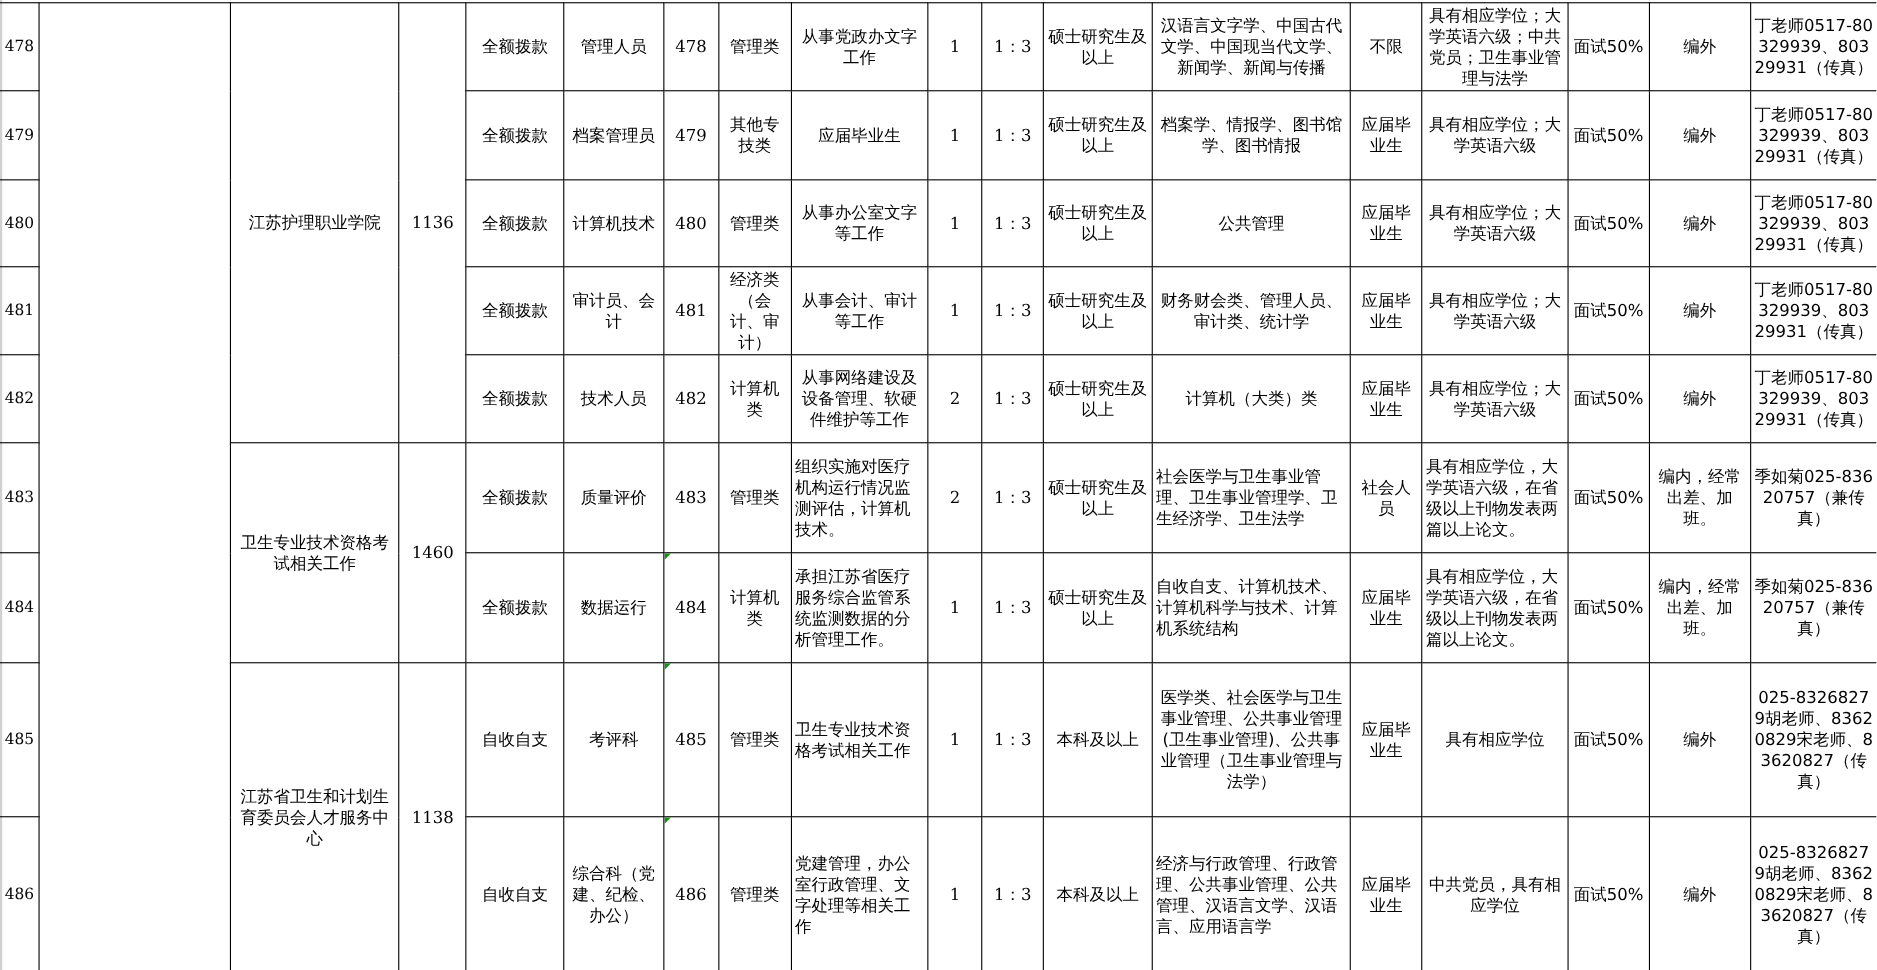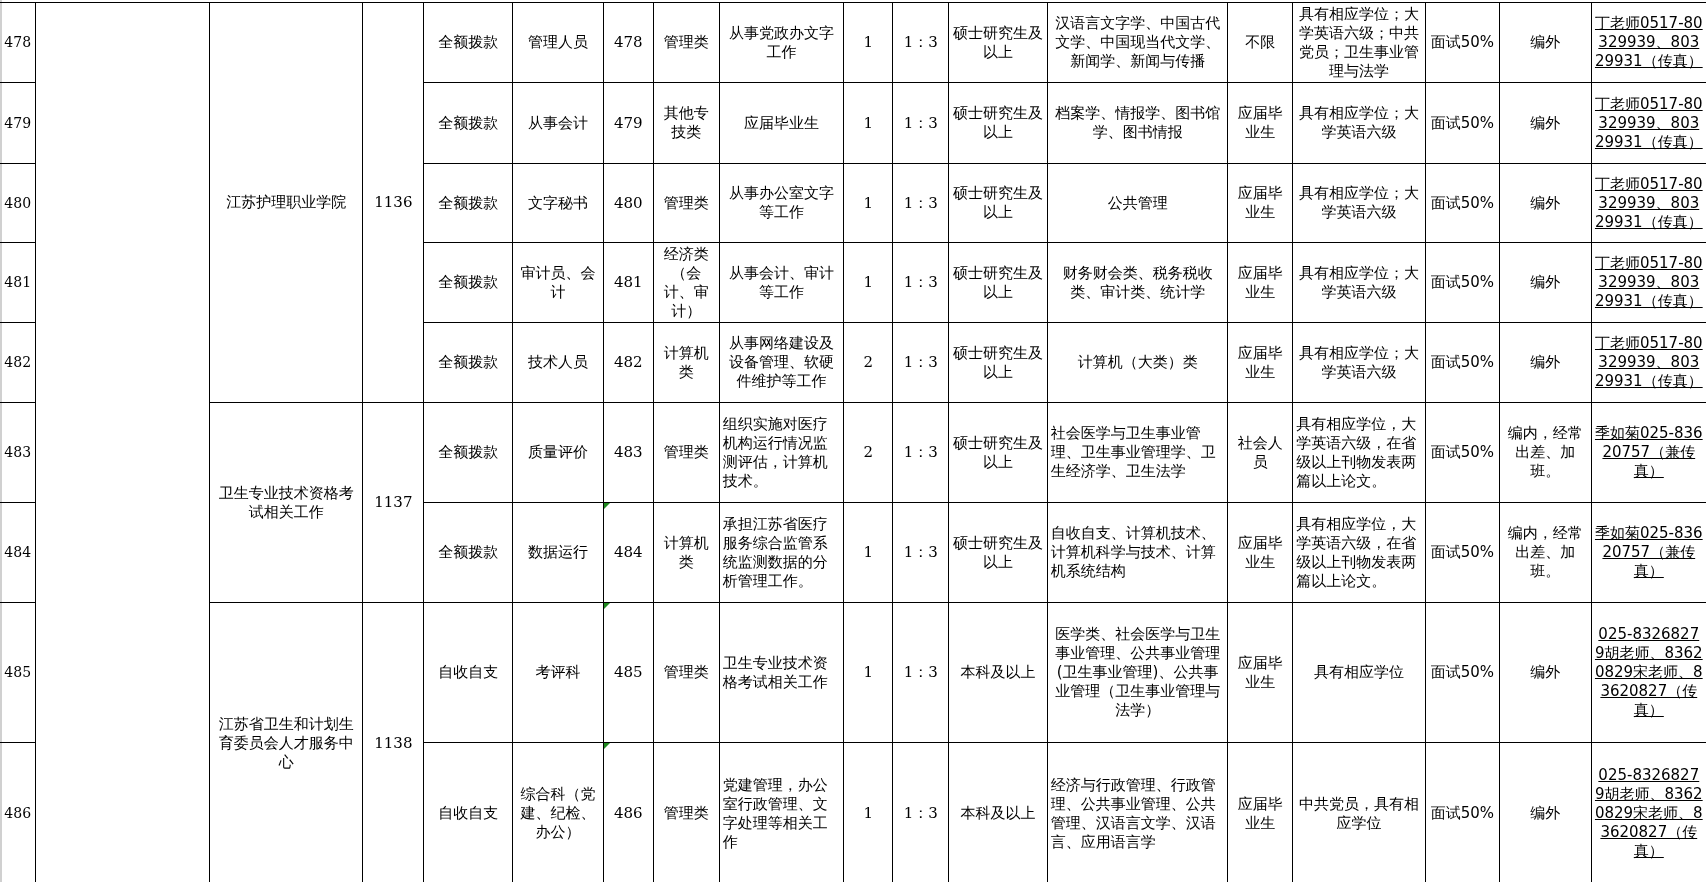--- a/index.html
+++ b/index.html
@@ -14,21 +14,21 @@
     line-height: 19px;
     text-align: center;
     vertical-align: middle;
     overflow: hidden;
     word-break: break-all;
     position: relative;
     box-sizing: border-box;
   }
   .sheet td.idx { border-left: none; font-family: "DejaVu Serif", "Liberation Serif", serif; font-size: 14px; }
   .sheet td.num { font-family: "DejaVu Serif", "Liberation Serif", serif; font-size: 15px; }
-  .sheet td.last { border-right: none; text-decoration: underline; }
+  .sheet td.last { border-right: none; }
   .sheet td.left { text-align: left; }
   .err-mark {
     position: absolute; left: 0; top: 0; width: 0; height: 0;
     border-top: 6px solid #1e8a1e; border-right: 6px solid transparent;
   }
   .r478 { height: 80px; }
   .r479 { height: 81px; }
   .r480 { height: 79px; }
   .r481 { height: 80px; }
   .r482 { height: 80px; }
@@ -82,39 +82,39 @@
       <td>不限</td>
       <td>具有相应学位；大学英语六级；中共党员；卫生事业管理与法学</td>
       <td>面试50%</td>
       <td>编外</td>
       <td class="last">丁老师0517-80329939、80329931（传真）</td>
     </tr>
 
     <tr class="r479">
       <td class="idx">479</td>
       <td>全额拨款</td>
-      <td>从事会计</td>
+      <td>档案管理员</td>
       <td class="num">479</td>
       <td>其他专技类</td>
       <td>应届毕业生</td>
       <td class="num">1</td>
       <td class="num">1：3</td>
       <td>硕士研究生及以上</td>
       <td>档案学、情报学、图书馆学、图书情报</td>
       <td>应届毕业生</td>
       <td>具有相应学位；大学英语六级</td>
       <td>面试50%</td>
       <td>编外</td>
       <td class="last">丁老师0517-80329939、80329931（传真）</td>
     </tr>
 
     <tr class="r480">
       <td class="idx">480</td>
       <td>全额拨款</td>
-      <td>文字秘书</td>
+      <td>计算机技术</td>
       <td class="num">480</td>
       <td>管理类</td>
       <td>从事办公室文字等工作</td>
       <td class="num">1</td>
       <td class="num">1：3</td>
       <td>硕士研究生及以上</td>
       <td>公共管理</td>
       <td>应届毕业生</td>
       <td>具有相应学位；大学英语六级</td>
       <td>面试50%</td>
@@ -125,21 +125,21 @@
     <tr class="r481">
       <td class="idx">481</td>
       <td>全额拨款</td>
       <td>审计员、会计</td>
       <td class="num">481</td>
       <td>经济类（会计、审计）</td>
       <td>从事会计、审计等工作</td>
       <td class="num">1</td>
       <td class="num">1：3</td>
       <td>硕士研究生及以上</td>
-      <td>财务财会类、税务税收类、审计类、统计学</td>
+      <td>财务财会类、管理人员、审计类、统计学</td>
       <td>应届毕业生</td>
       <td>具有相应学位；大学英语六级</td>
       <td>面试50%</td>
       <td>编外</td>
       <td class="last">丁老师0517-80329939、80329931（传真）</td>
     </tr>
 
     <tr class="r482">
       <td class="idx">482</td>
       <td>全额拨款</td>
@@ -154,21 +154,21 @@
       <td>应届毕业生</td>
       <td>具有相应学位；大学英语六级</td>
       <td>面试50%</td>
       <td>编外</td>
       <td class="last">丁老师0517-80329939、80329931（传真）</td>
     </tr>
 
     <tr class="r483">
       <td class="idx">483</td>
       <td rowspan="2">卫生专业技术资格考试相关工作</td>
-      <td rowspan="2" class="num">1137</td>
+      <td rowspan="2" class="num">1460</td>
       <td>全额拨款</td>
       <td>质量评价</td>
       <td class="num">483</td>
       <td>管理类</td>
       <td class="left">组织实施对医疗机构运行情况监测评估，计算机技术。</td>
       <td class="num">2</td>
       <td class="num">1：3</td>
       <td>硕士研究生及以上</td>
       <td class="left">社会医学与卫生事业管理、卫生事业管理学、卫生经济学、卫生法学</td>
       <td>社会人员</td>

